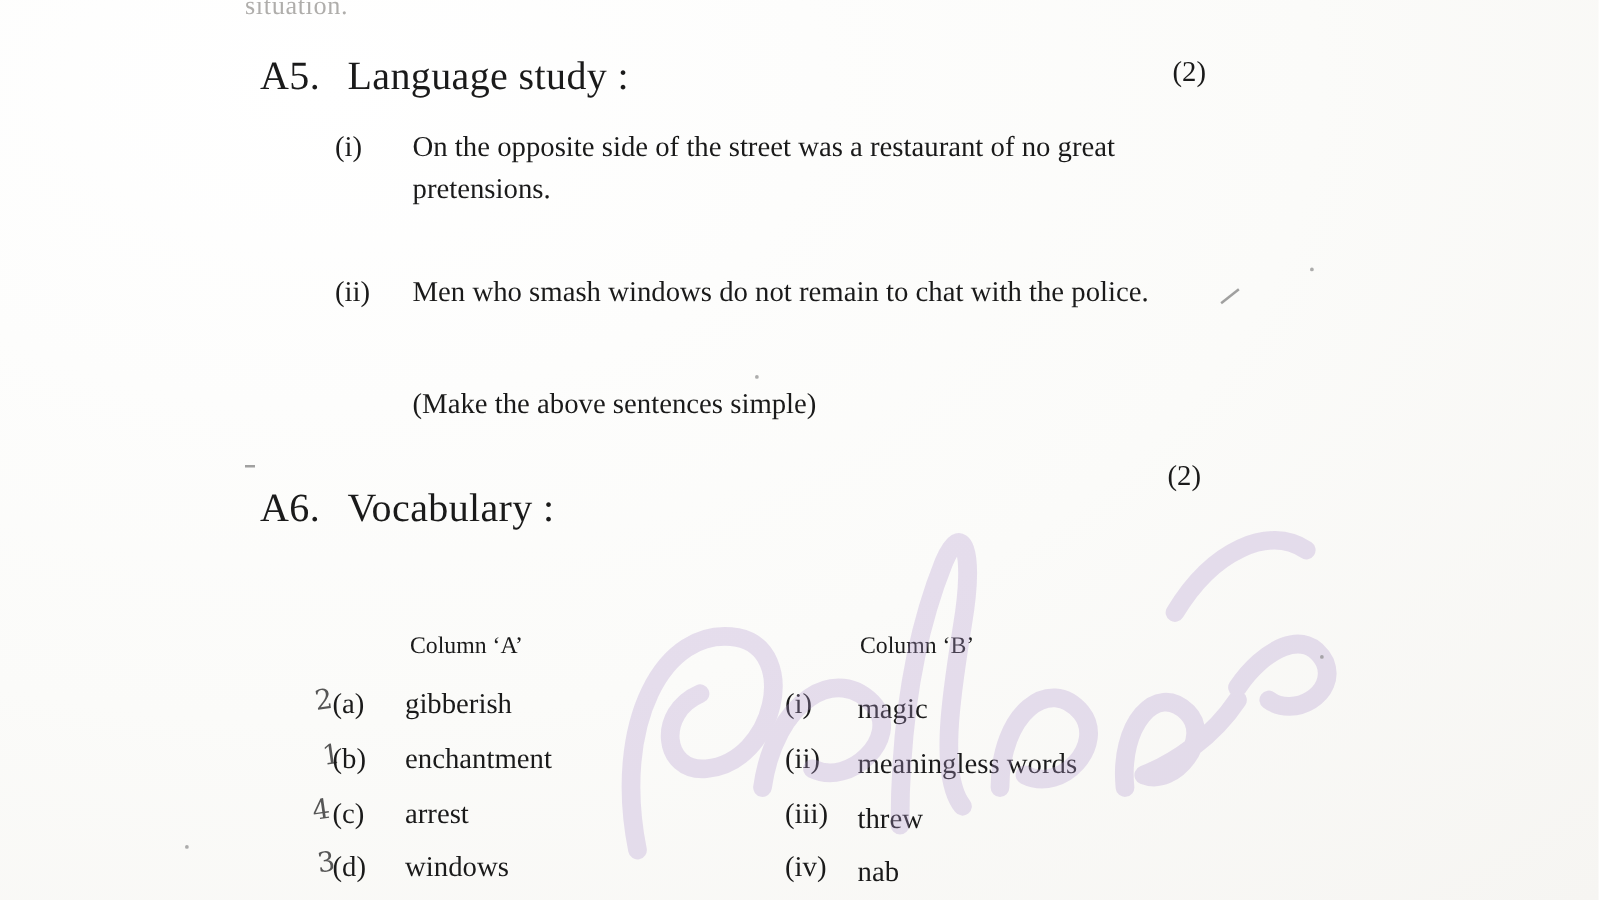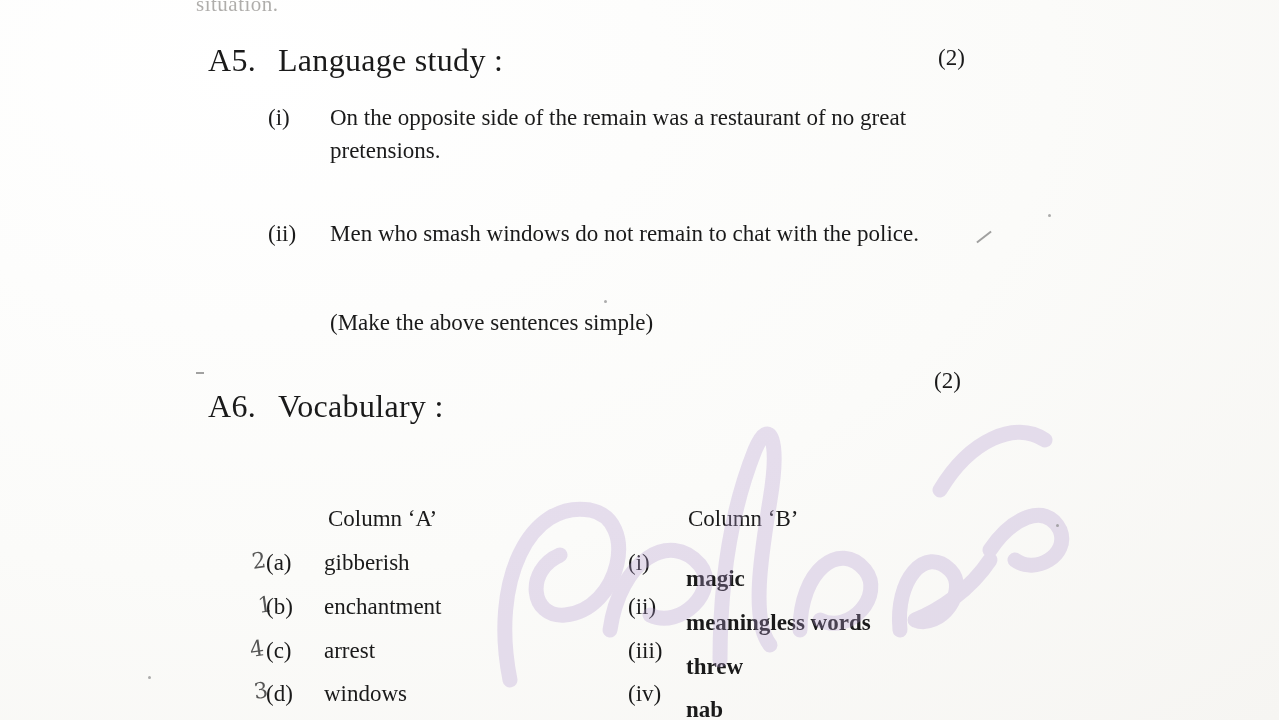--- a/index.html
+++ b/index.html
@@ -70,30 +70,30 @@
   }
 
   .plain {
     position: absolute;
     font-size: 23px;
     line-height: 1.5;
   }
 
   .col-head {
     position: absolute;
-    font-size: 23px;
+    font-size: 19px;
   }
 
   .match-row { position: absolute; font-size: 23px; }
   .match-row .lbl { position: absolute; left: 0; top: 0; }
   .match-row .word { position: absolute; left: 58px; top: 0; white-space: nowrap; }
 
   .mr-right { position: absolute; font-size: 23px; }
   .mr-right .lbl { position: absolute; left: 0; top: 0; }
-  .mr-right .word { position: absolute; left: 58px; top: 16px; white-space: nowrap; font-weight: bold; }
+  .mr-right .word { position: absolute; left: 58px; top: 4px; white-space: nowrap; }
 
   
   .hand {
     position: absolute;
     font-family: "DejaVu Serif", serif;
     font-size: 22px;
     color: #3a3a3a;
     transform: rotate(-8deg);
     opacity: .85;
   }
@@ -134,21 +134,21 @@
   <div class="cut-top">situation.</div>
 
   <div class="q-block" style="left:208px; top:42px;">
     <span class="q-label">A5.</span>
     <span class="q-label" style="margin-left:18px;">Language study :</span>
   </div>
   <div class="marks" style="left:938px; top:45px;">(2)</div>
 
   <div class="item" style="left:268px; top:102px; width:660px;">
     <span class="rom">(i)</span>
-    <span class="txt">On the opposite side of the remain was a restaurant of no great pretensions.</span>
+    <span class="txt">On the opposite side of the street was a restaurant of no great pretensions.</span>
   </div>
 
   <div class="item" style="left:268px; top:218px; width:660px;">
     <span class="rom">(ii)</span>
     <span class="txt">Men who smash windows do not remain to chat with the police.</span>
   </div>
 
   <div class="plain" style="left:330px; top:306px;">(Make the above sentences simple)</div>
 
   <div class="q-block" style="left:208px; top:388px;">

